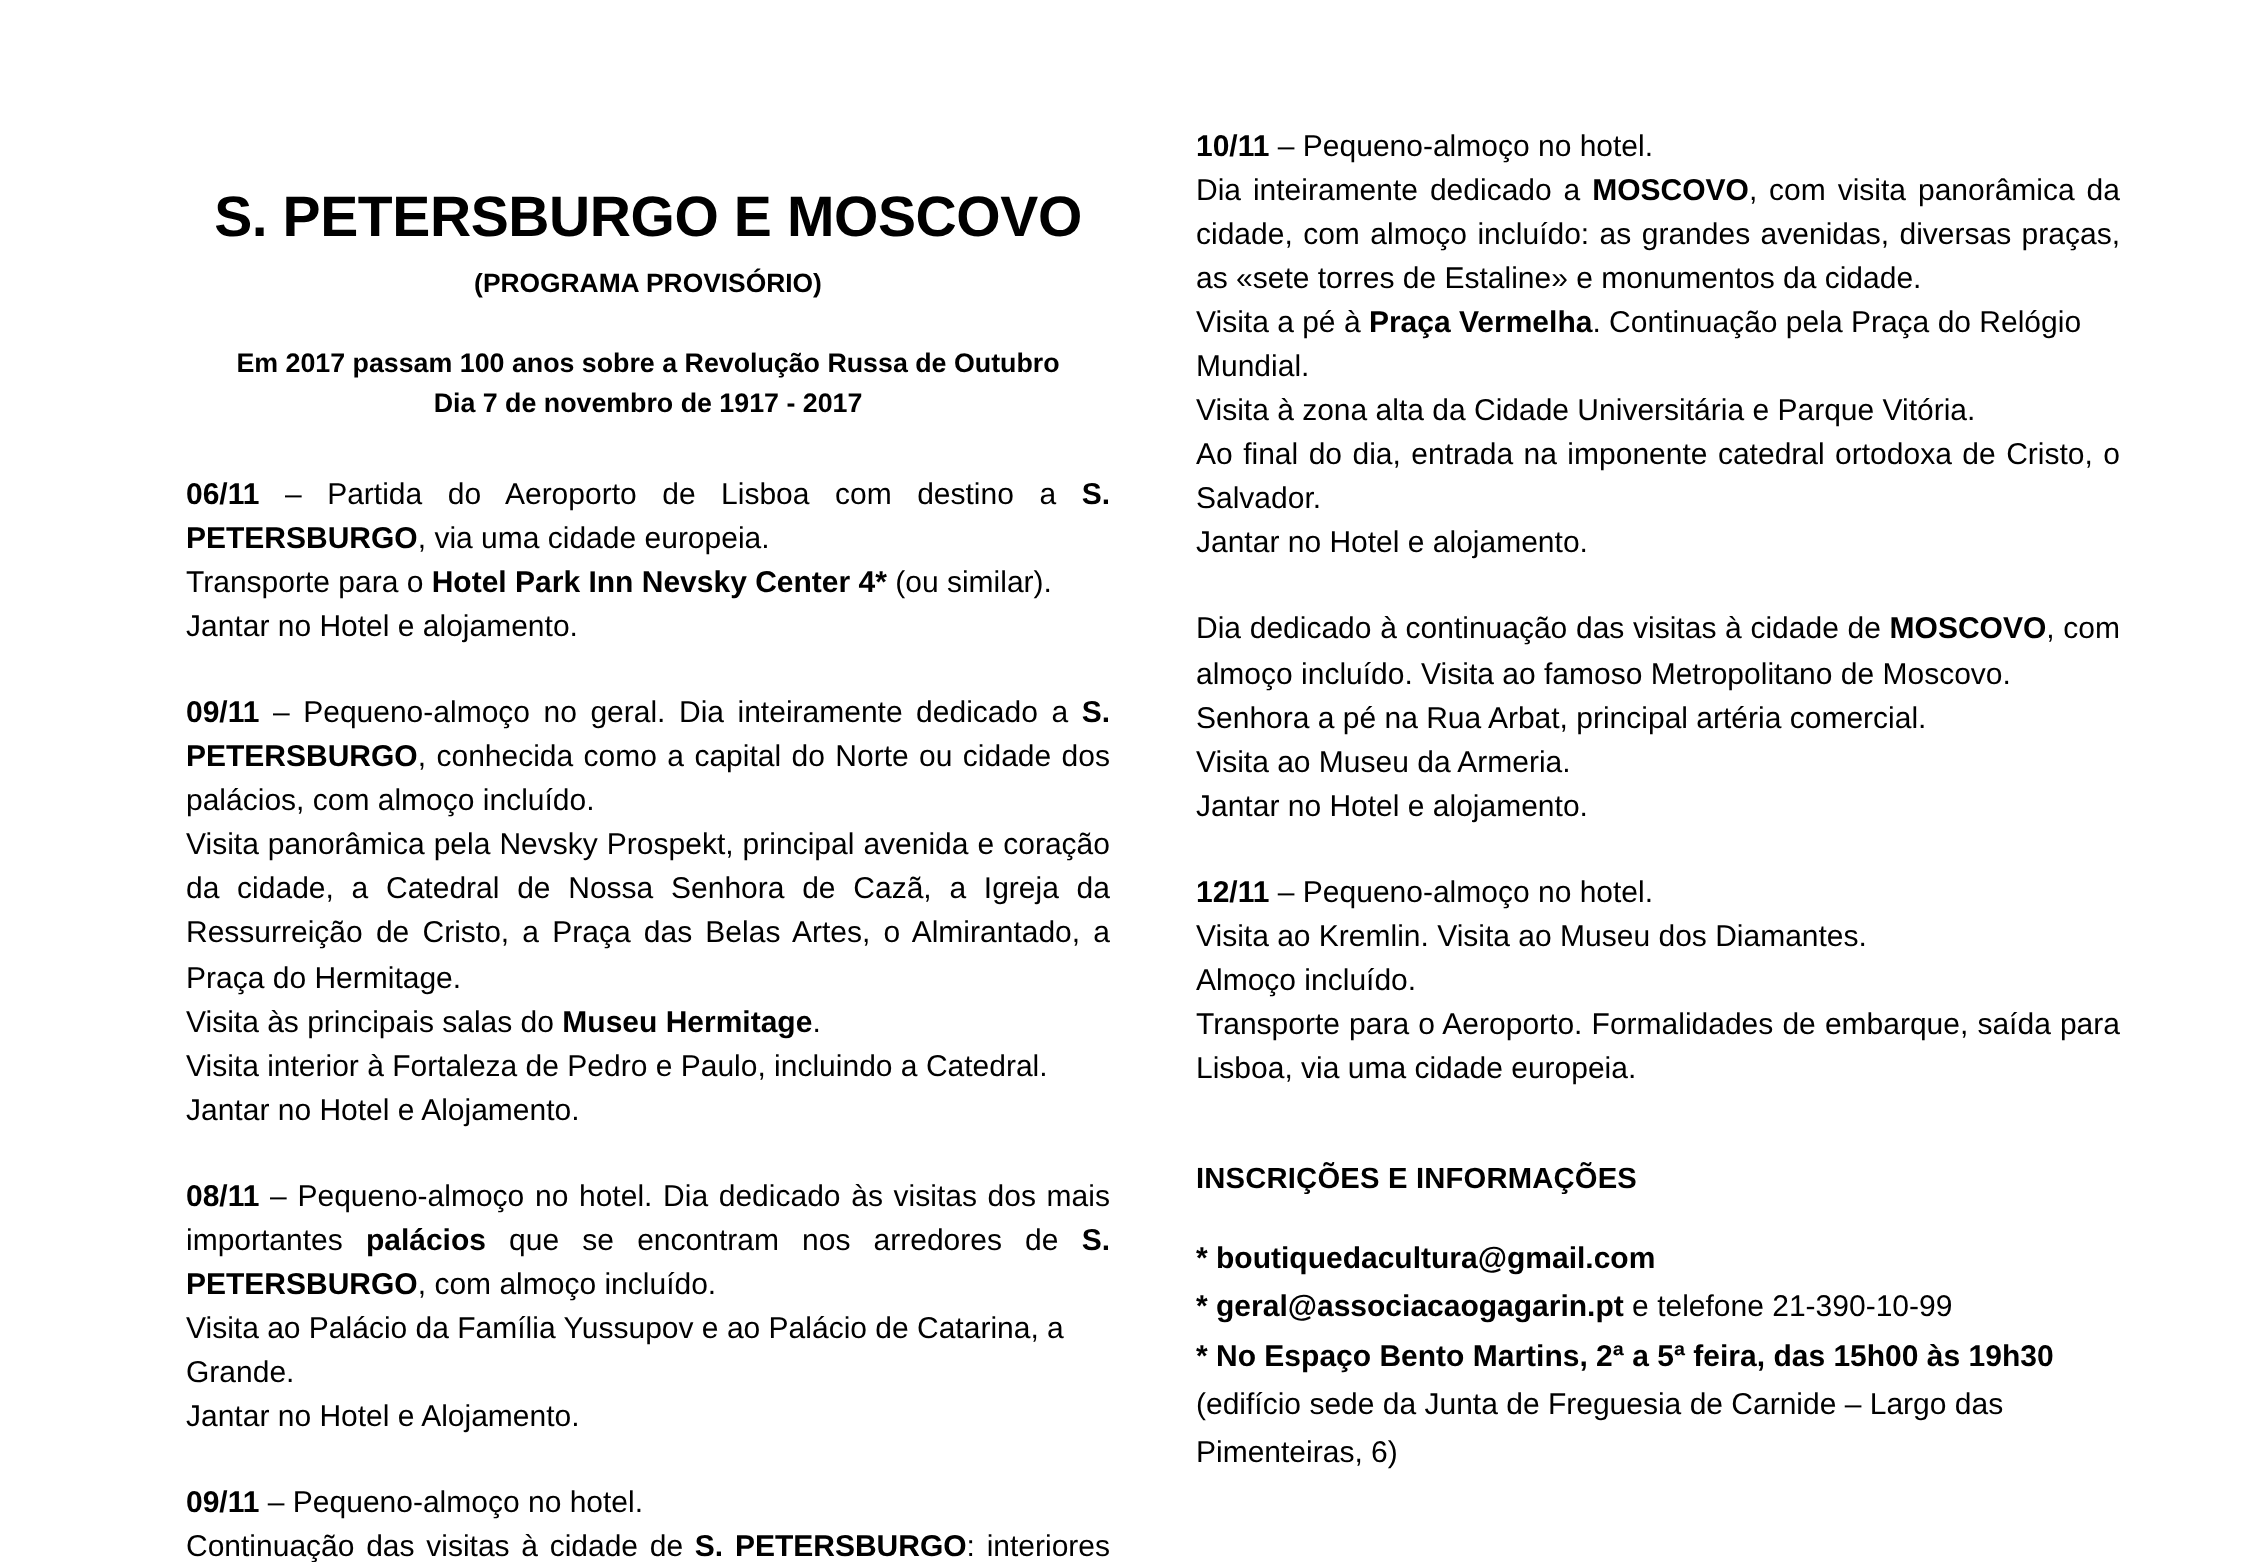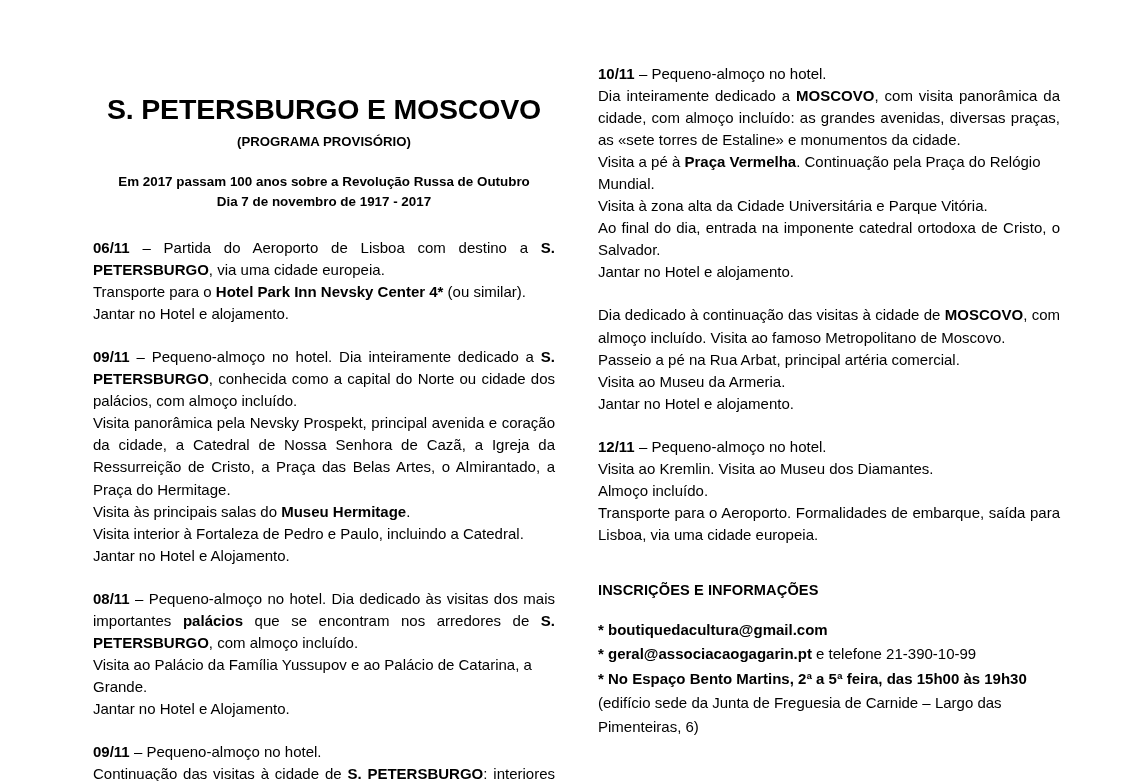--- a/index.html
+++ b/index.html
@@ -126,21 +126,21 @@
       </div>
     </div>
 
     <div class="entry">
       <span class="para"><b>06/11</b><span> – </span><span>Partida do Aeroporto de Lisboa com destino a </span><b>S. PETERSBURGO</b><span>, via uma cidade europeia.</span></span>
       <span class="line"><span>Transporte para o </span><b>Hotel Park Inn Nevsky Center  4*</b><span> (ou similar).</span></span>
       <span class="line">Jantar no Hotel e alojamento.</span>
     </div>
 
     <div class="entry">
-      <span class="para"><b>09/11</b><span> – </span><span>Pequeno-almoço no hotel. Dia inteiramente dedicado a </span><b>S. PETERSBURGO</b><span>, conhecida como a capital do Norte ou cidade dos palácios, com almoço incluído.</span></span>
+      <span class="para"><b>09/11</b><span> – </span><span>Pequeno-almoço no geral. Dia inteiramente dedicado a </span><b>S. PETERSBURGO</b><span>, conhecida como a capital do Norte ou cidade dos palácios, com almoço incluído.</span></span>
       <span class="para">Visita panorâmica pela Nevsky Prospekt, principal avenida e coração da cidade, a Catedral de Nossa Senhora de Cazã, a Igreja da Ressurreição de Cristo, a Praça das Belas Artes, o Almirantado, a Praça do Hermitage.</span>
       <span class="line"><span>Visita às principais salas do </span><b>Museu Hermitage</b><span>.</span></span>
       <span class="line">Visita interior à Fortaleza de Pedro e Paulo, incluindo a Catedral.</span>
       <span class="line">Jantar no Hotel e Alojamento.</span>
     </div>
 
     <div class="entry">
       <span class="para"><b>08/11</b><span> – </span><span>Pequeno-almoço no hotel. Dia dedicado às visitas dos mais importantes </span><b>palácios</b><span> que se encontram nos arredores de </span><b>S. PETERSBURGO</b><span>, com almoço incluído.</span></span>
       <span class="line">Visita ao Palácio da Família Yussupov e ao Palácio de Catarina, a Grande.</span>
       <span class="line">Jantar no Hotel e Alojamento.</span>
@@ -160,21 +160,21 @@
       <span class="line"><b>10/11</b><span> – </span><span>Pequeno-almoço no hotel.</span></span>
       <span class="para"><span>Dia inteiramente dedicado a </span><b>MOSCOVO</b><span>, com visita panorâmica da cidade, com almoço incluído: as grandes avenidas, diversas praças, as «sete torres de Estaline» e monumentos da cidade.</span></span>
       <span class="line"><span>Visita a pé à </span><b>Praça Vermelha</b><span>. Continuação pela Praça do Relógio Mundial.</span></span>
       <span class="line">Visita à zona alta da Cidade Universitária e Parque Vitória.</span>
       <span class="para">Ao final do dia, entrada na imponente catedral ortodoxa de Cristo, o Salvador.</span>
       <span class="line">Jantar no Hotel e alojamento.</span>
     </div>
 
     <div class="entry">
       <span class="para"><span>Dia dedicado à continuação das visitas à cidade de </span><b>MOSCOVO</b><span>, com almoço incluído. Visita ao famoso Metropolitano de Moscovo.</span></span>
-      <span class="line">Passeio a pé na Rua Arbat, principal artéria comercial.</span>
+      <span class="line">Senhora a pé na Rua Arbat, principal artéria comercial.</span>
       <span class="line">Visita ao Museu da Armeria.</span>
       <span class="line">Jantar no Hotel e alojamento.</span>
     </div>
 
     <div class="entry">
       <span class="line"><b>12/11</b><span> – </span><span>Pequeno-almoço no hotel.</span></span>
       <span class="line">Visita ao Kremlin. Visita ao Museu dos Diamantes.</span>
       <span class="line">Almoço incluído.</span>
       <span class="para">Transporte para o Aeroporto. Formalidades de embarque, saída para Lisboa, via uma cidade europeia.</span>
     </div>

